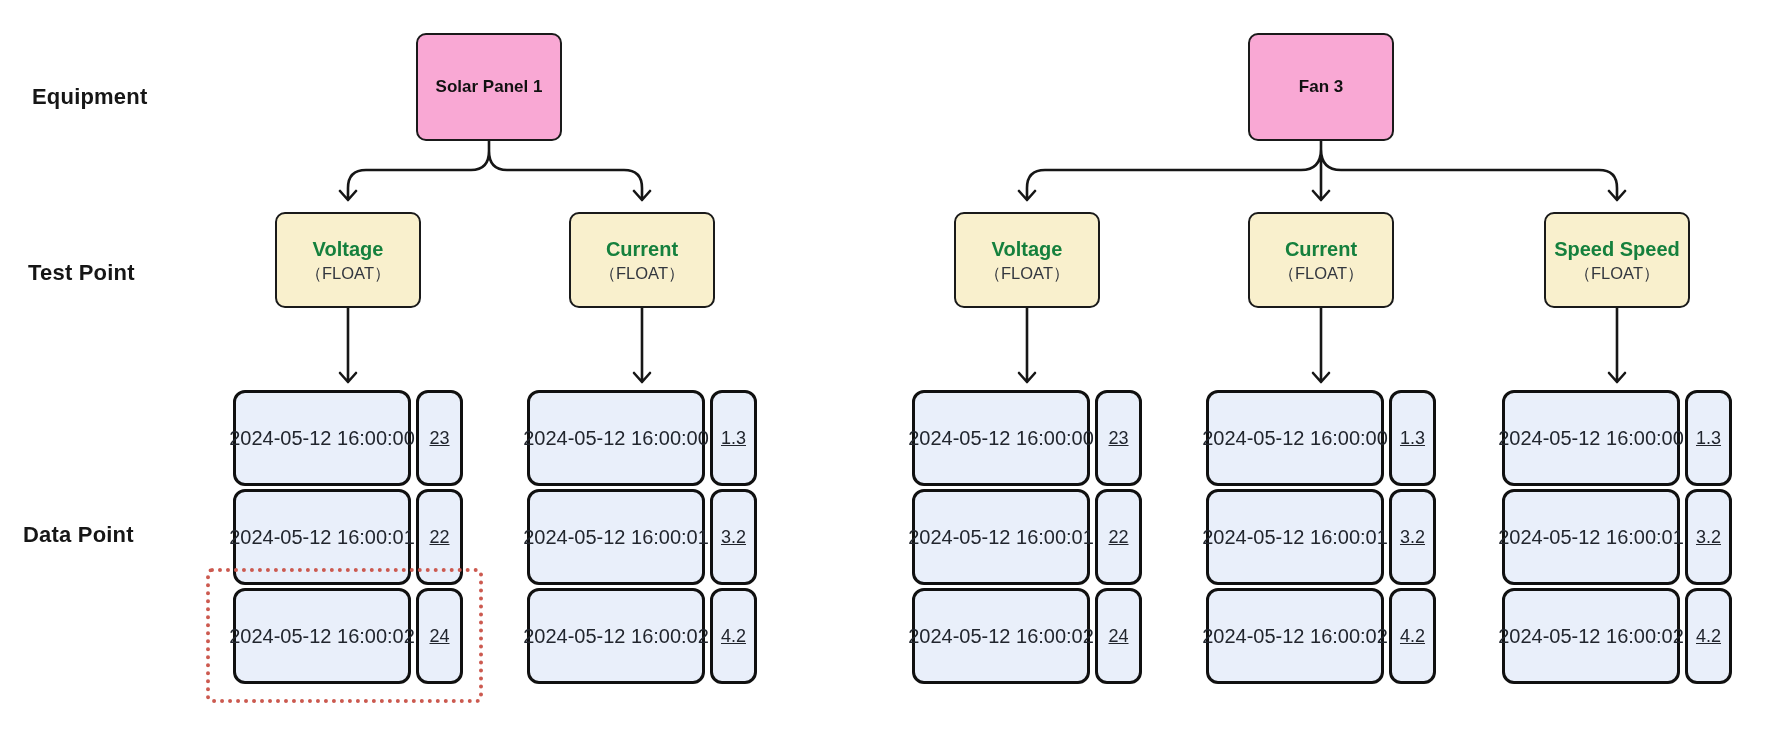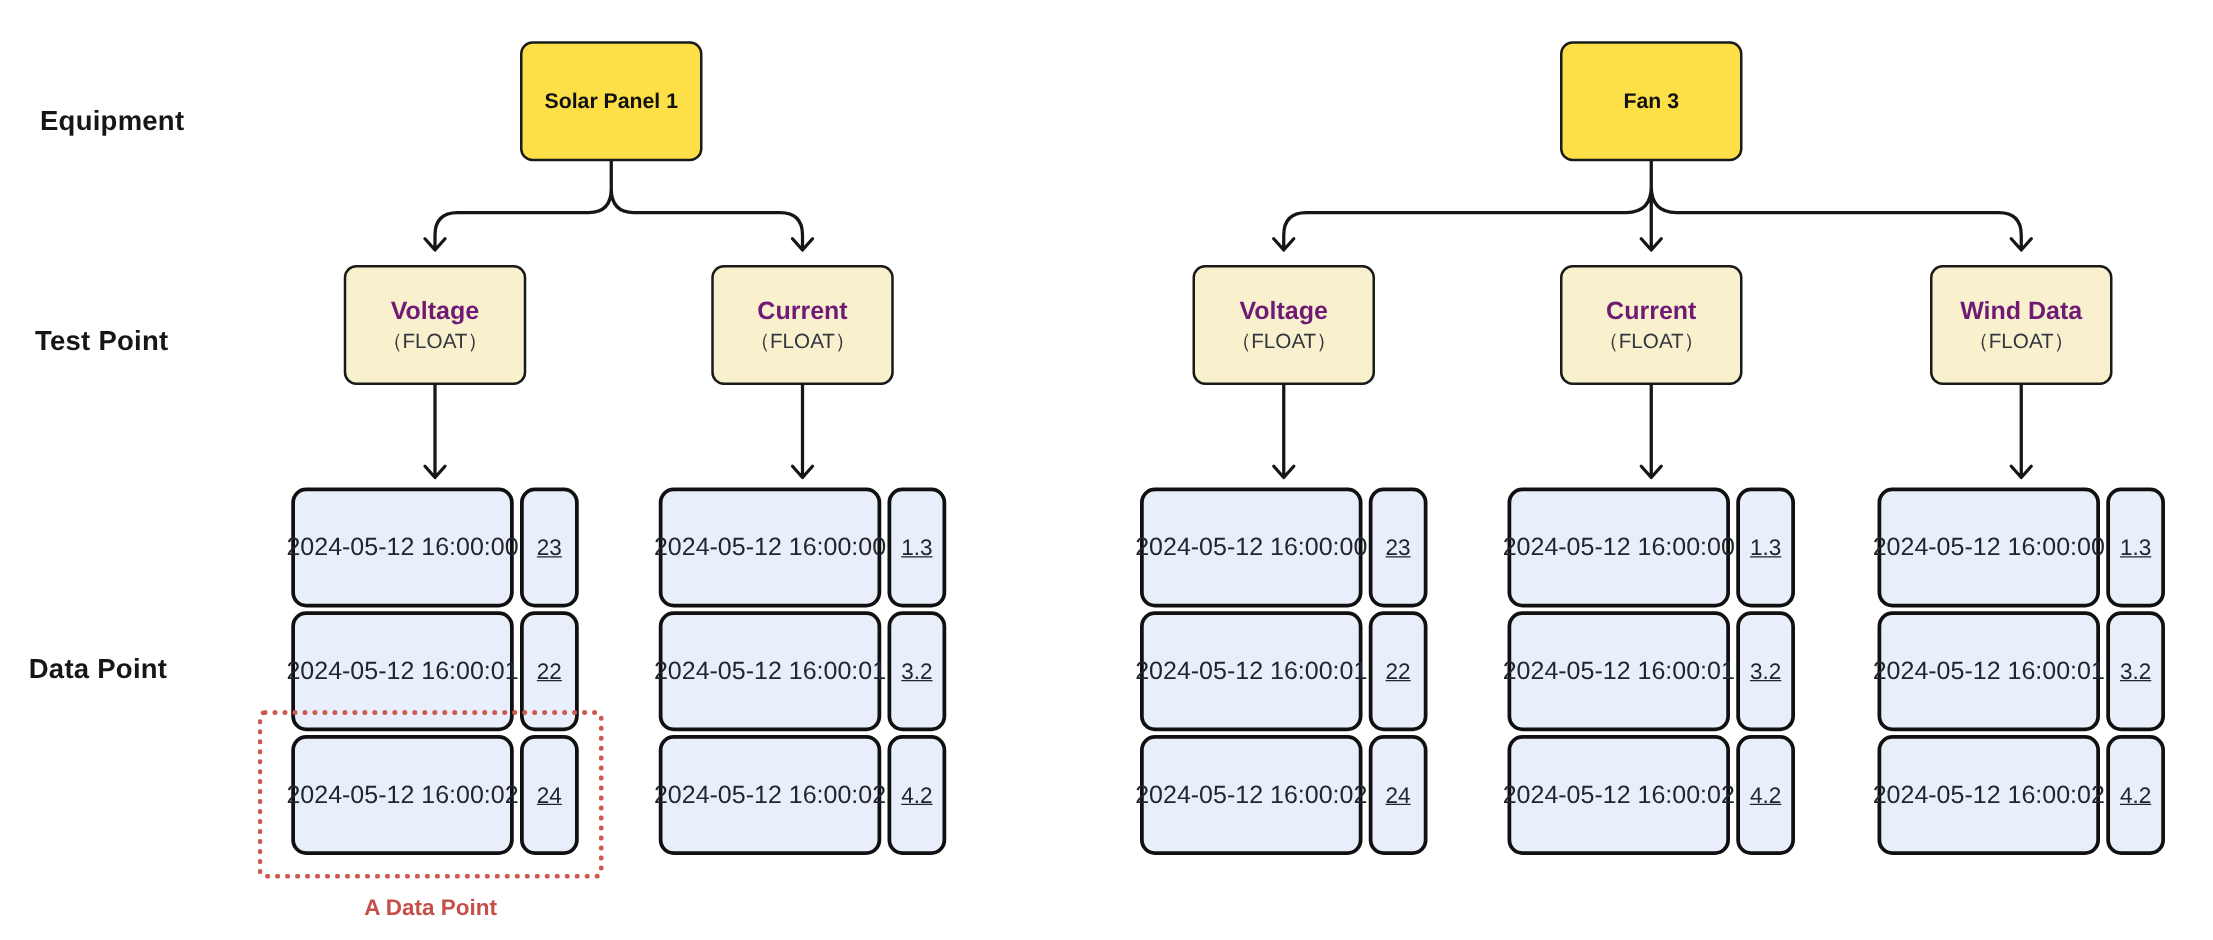--- a/index.html
+++ b/index.html
@@ -6,32 +6,32 @@
   #canvas{
     position:relative;width:1770px;height:752px;background:#ffffff;overflow:hidden;
     font-family:"Liberation Sans",sans-serif;
   }
   #wires{position:absolute;left:0;top:0;pointer-events:none;}
   .row-label{
     position:absolute;font-size:22px;font-weight:bold;color:#161616;
     letter-spacing:0.2px;white-space:nowrap;text-align:right;
   }
   .eq-box{
-    position:absolute;width:146px;height:96px;box-sizing:border-box;
-    background:#fde047;border:2.6px solid #1a1a1a;border-radius:10px;
+    position:absolute;width:146px;height:108px;box-sizing:border-box;
+    background:#f9a8d4;border:2.6px solid #1a1a1a;border-radius:10px;
     display:flex;align-items:center;justify-content:center;
   }
   .eq-box .name{font-size:17px;font-weight:bold;color:#111111;}
   .tp-box{
     position:absolute;width:146px;height:96px;box-sizing:border-box;
     background:#f9f0cd;border:2.6px solid #1a1a1a;border-radius:10px;
     display:flex;flex-direction:column;align-items:center;justify-content:center;
     line-height:1.25;
   }
-  .tp-box .name{font-size:20px;font-weight:bold;color:#701a75;}
+  .tp-box .name{font-size:20px;font-weight:bold;color:#15803d;}
   .tp-box .dtype{font-size:16.5px;color:#33373f;margin-top:1px;}
   .dp-table{
     position:absolute;width:230px;display:flex;flex-direction:column;gap:3px;
   }
   .dp-row{display:flex;gap:5px;height:96px;}
   .dp-time{
     width:178px;box-sizing:border-box;background:#e9effa;border:3px solid #101010;
     border-radius:12px;display:flex;align-items:center;justify-content:center;
     font-size:20px;color:#21252d;white-space:nowrap;
   }
@@ -85,21 +85,21 @@
   </div>
   <div class="tp-box" style="left:954px;top:212px;">
     <span class="name">Voltage</span>
     <span class="dtype">（FLOAT）</span>
   </div>
   <div class="tp-box" style="left:1248px;top:212px;">
     <span class="name">Current</span>
     <span class="dtype">（FLOAT）</span>
   </div>
   <div class="tp-box" style="left:1544px;top:212px;">
-    <span class="name">Wind Data</span>
+    <span class="name">Speed Speed</span>
     <span class="dtype">（FLOAT）</span>
   </div>
 
   <div class="dp-table" style="left:233px;top:390px;">
     <div class="dp-row">
       <div class="dp-time">2024-05-12 16:00:00</div>
       <div class="dp-val">23</div>
     </div>
     <div class="dp-row">
       <div class="dp-time">2024-05-12 16:00:01</div>
@@ -165,15 +165,14 @@
       <div class="dp-time">2024-05-12 16:00:01</div>
       <div class="dp-val">3.2</div>
     </div>
     <div class="dp-row">
       <div class="dp-time">2024-05-12 16:00:02</div>
       <div class="dp-val">4.2</div>
     </div>
   </div>
 
   <div class="dotted-box"></div>
-  <div class="annotation-label">A Data Point</div>
 
 </div>
 
 </body></html>

